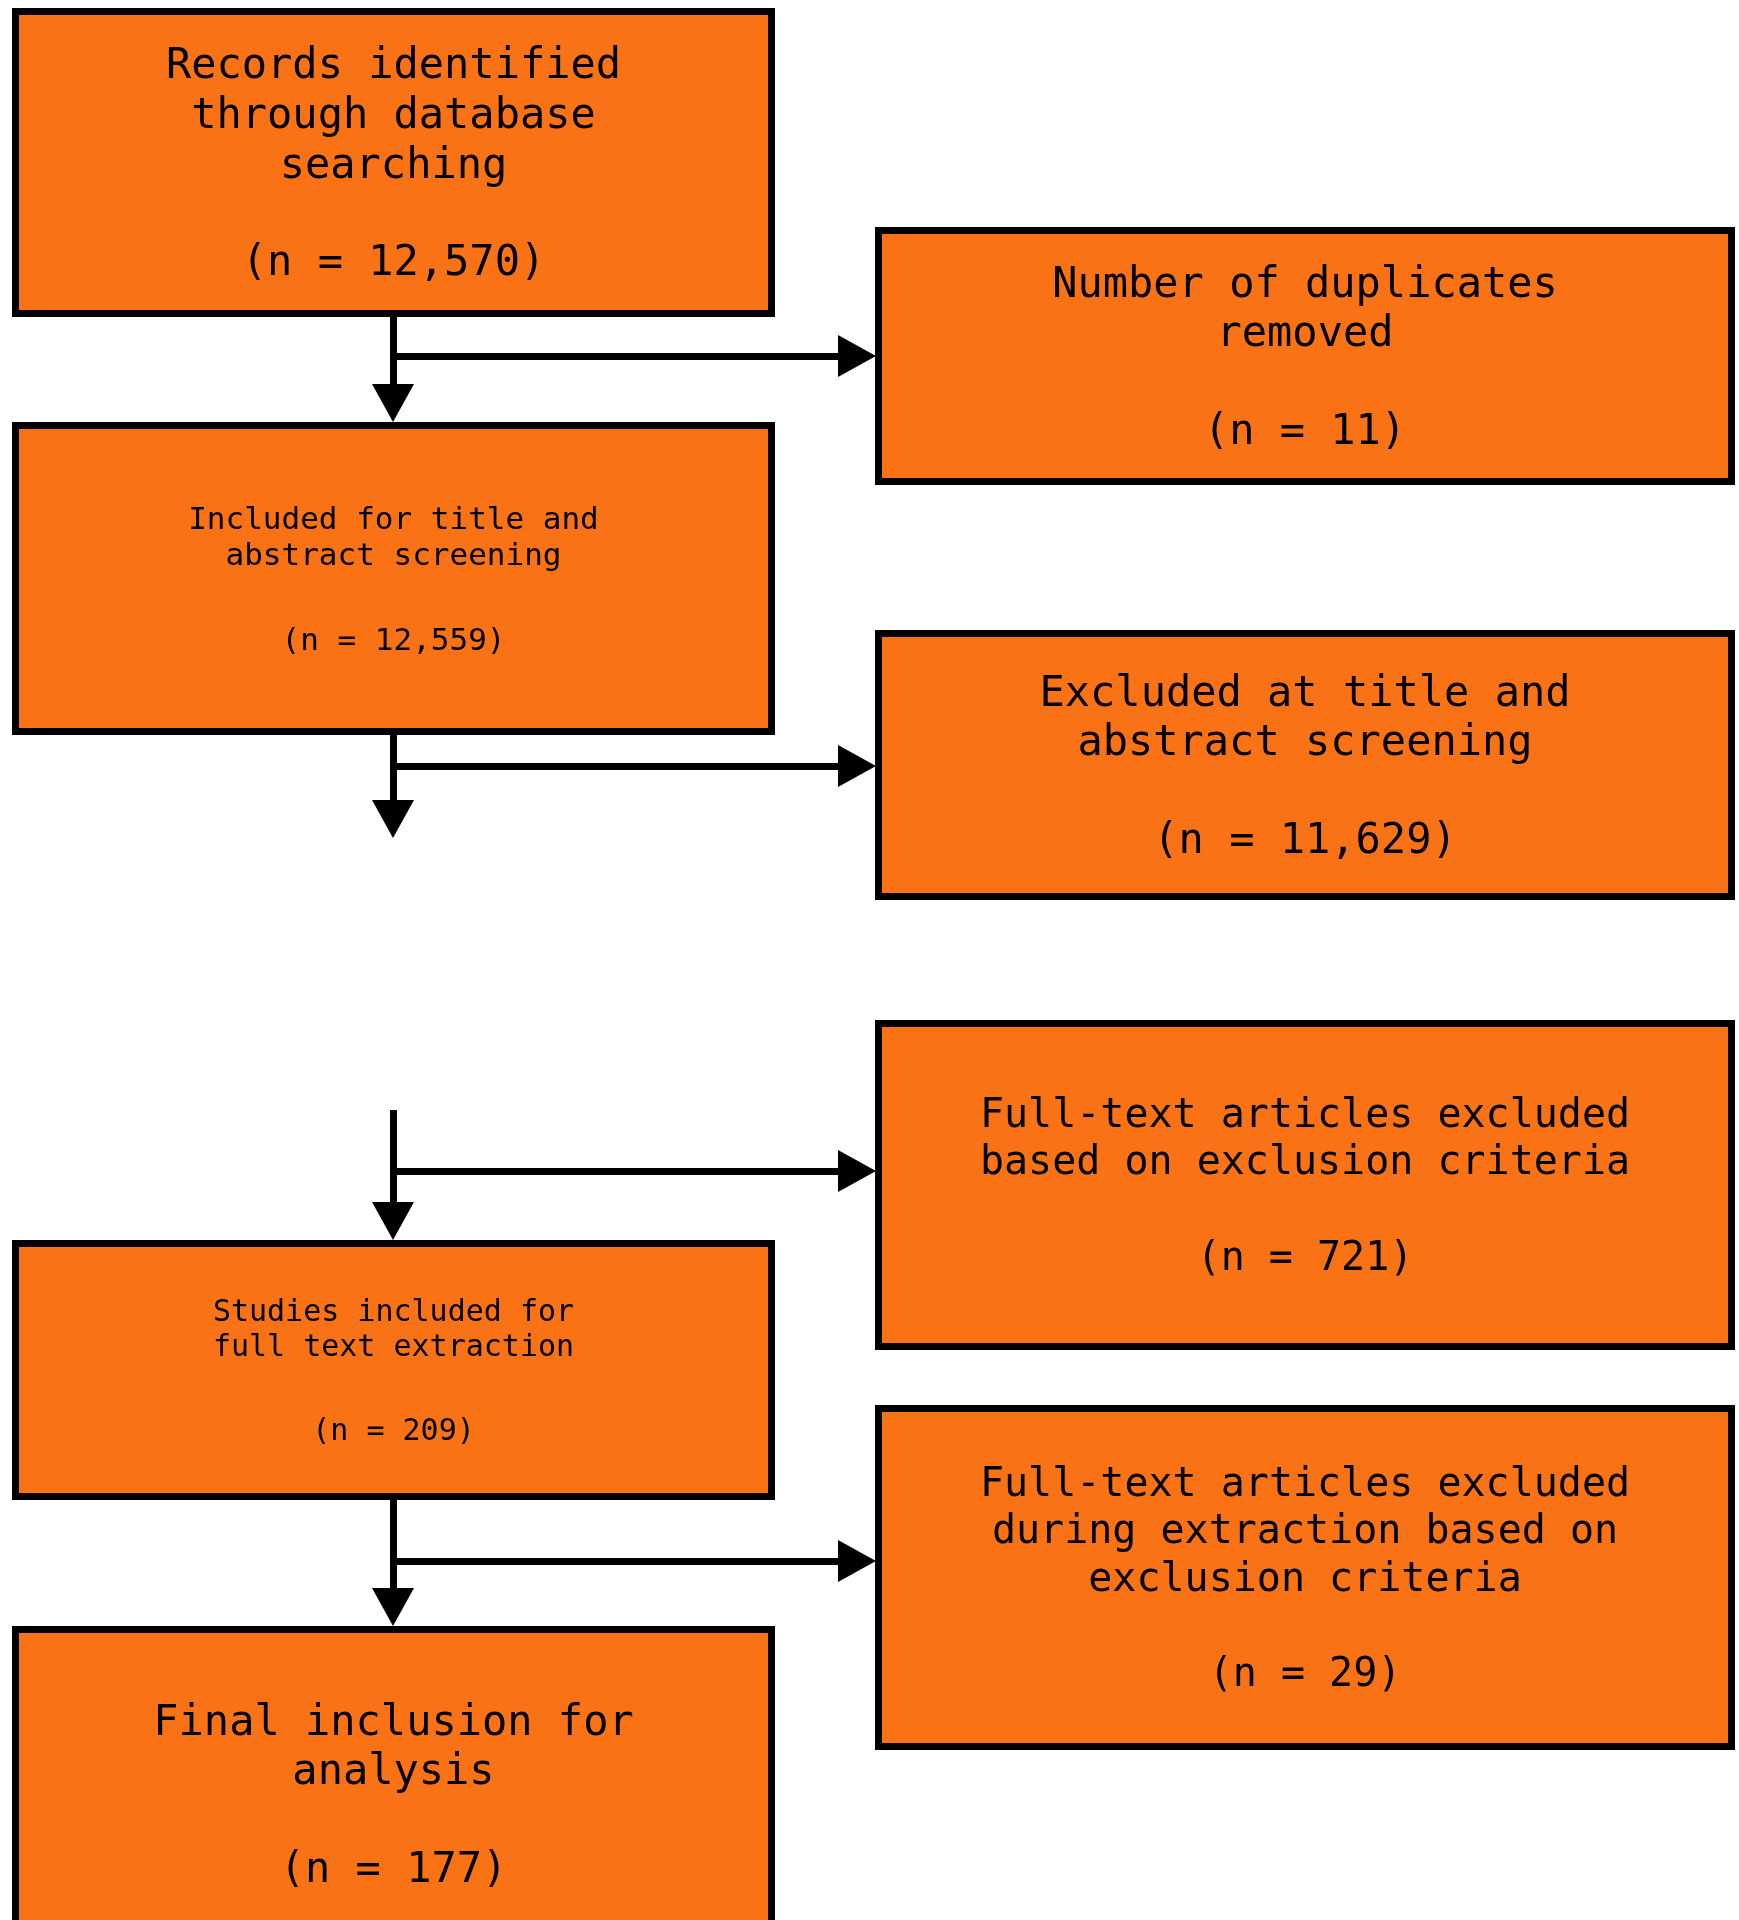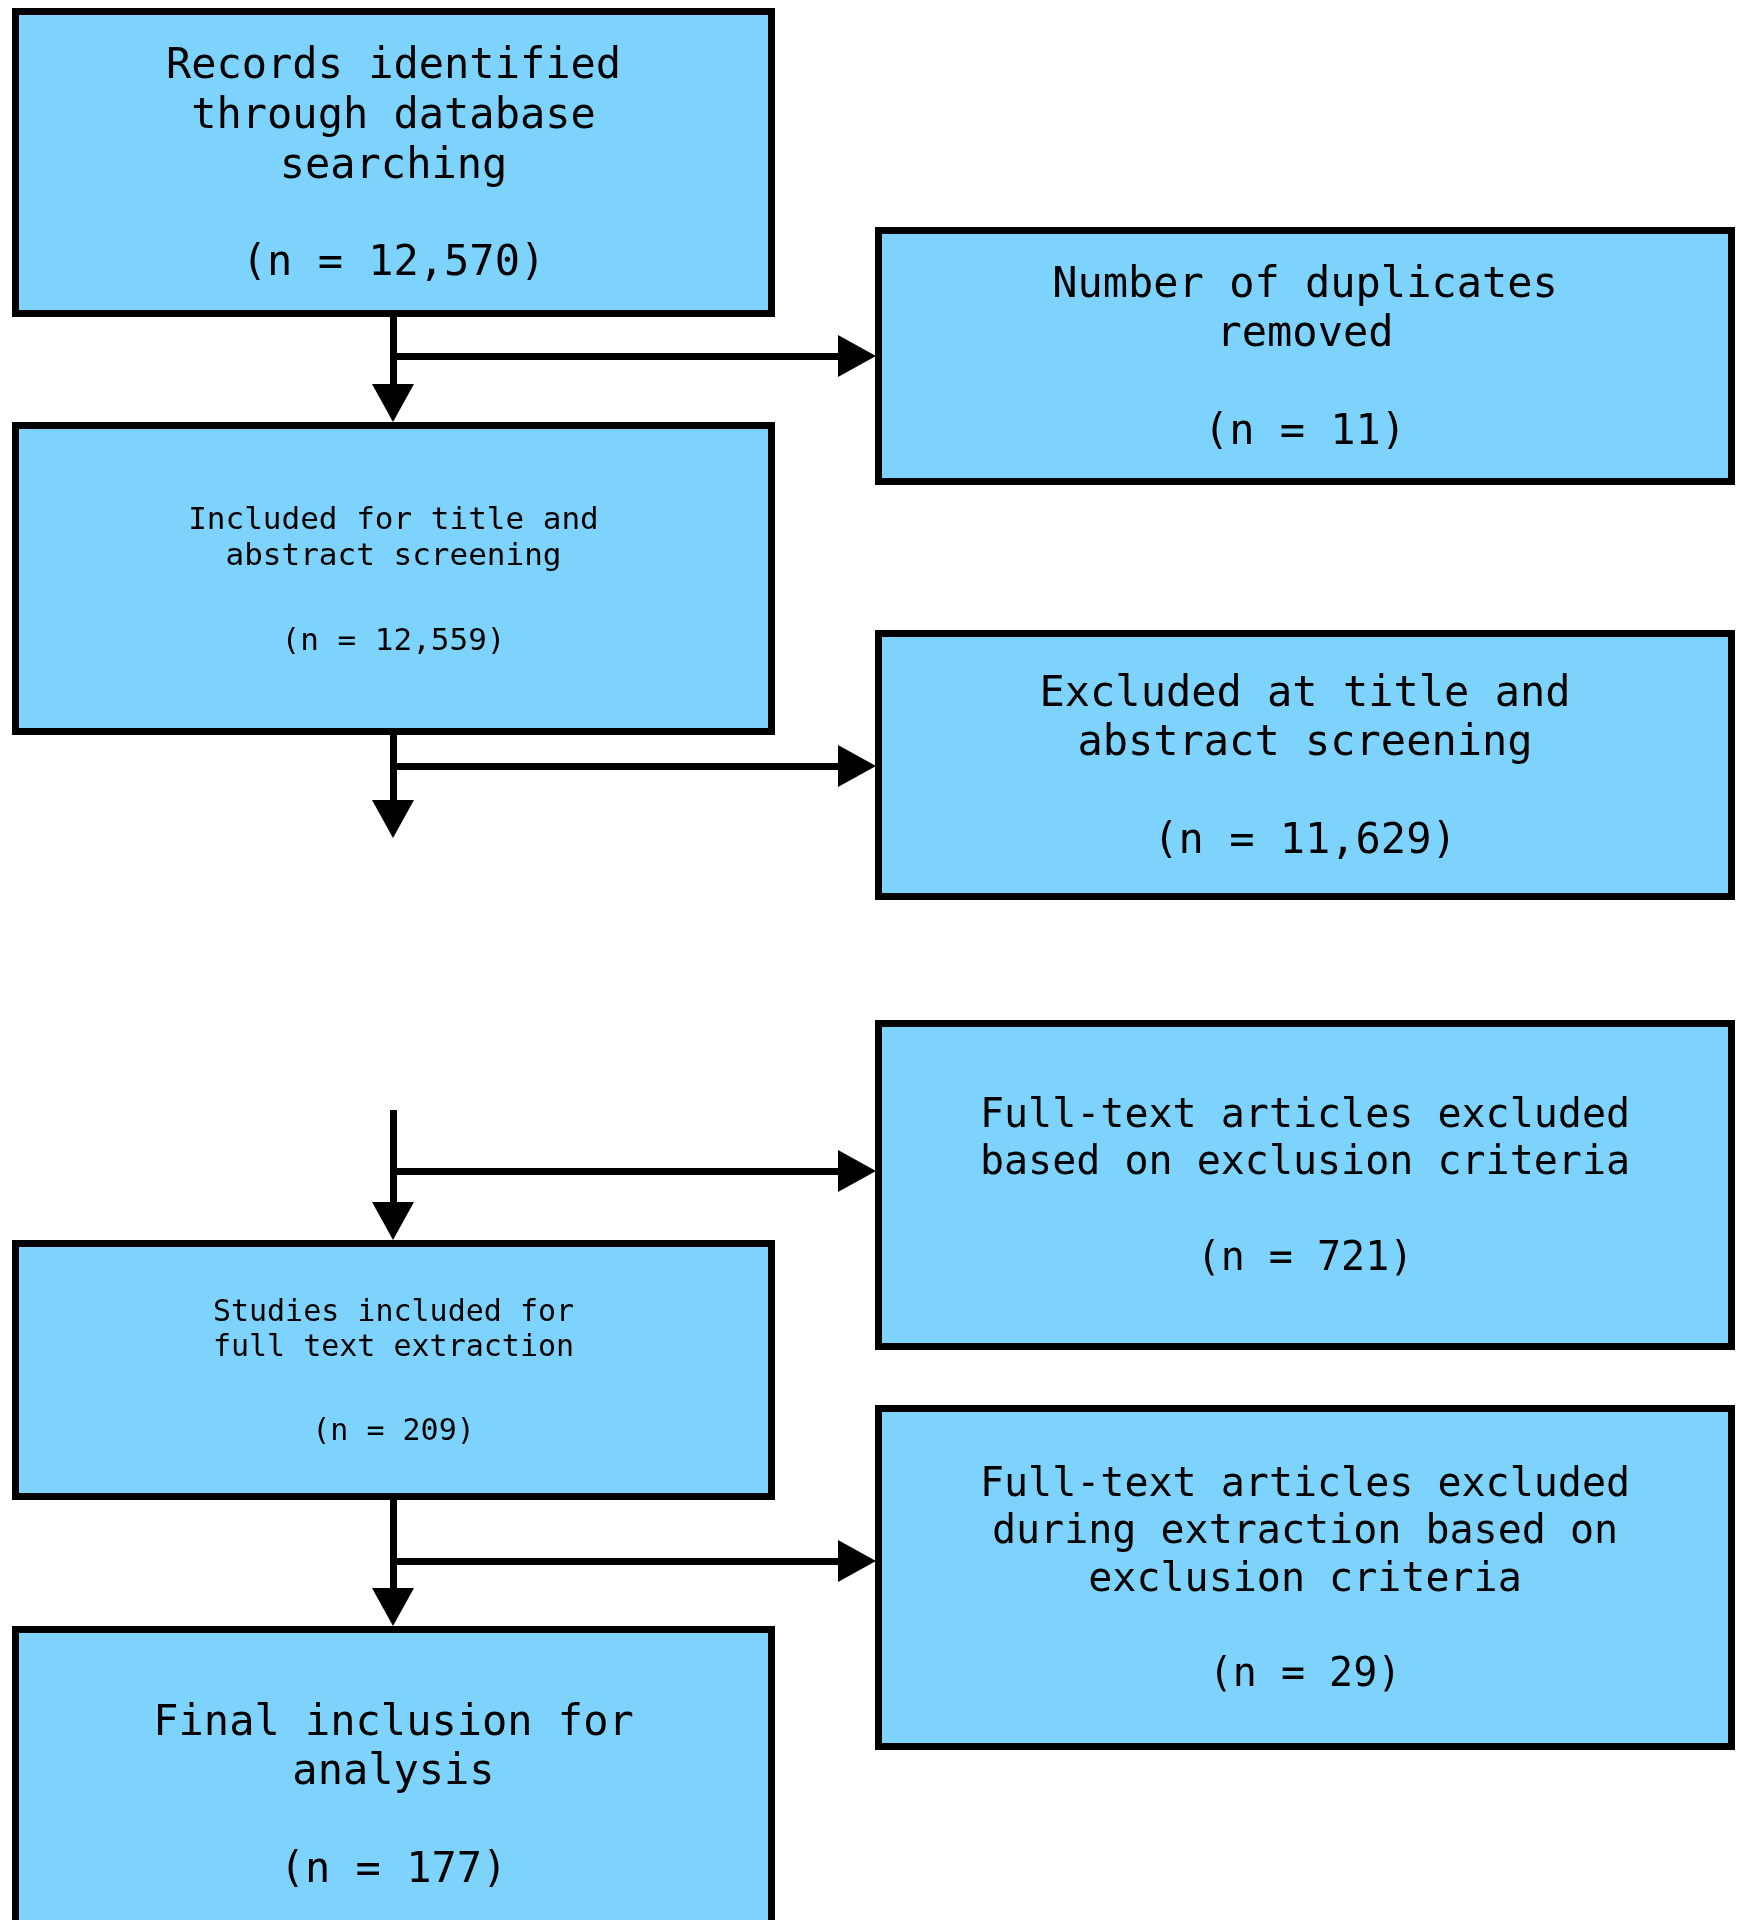--- a/index.html
+++ b/index.html
@@ -14,21 +14,21 @@
     position: relative;
     width: 1739px;
     height: 1920px;
     background: #ffffff;
     overflow: hidden;
   }
   .node {
     position: absolute;
     box-sizing: border-box;
     border: 7px solid #000000;
-    background: #7dd3fc;
+    background: #f97316;
     display: flex;
     flex-direction: column;
     align-items: center;
     justify-content: center;
     text-align: center;
     color: #000000;
     font-family: "DejaVu Sans Mono", "Liberation Mono", monospace;
     font-size: 40px;
     line-height: 1.18;
     letter-spacing: 0px;

